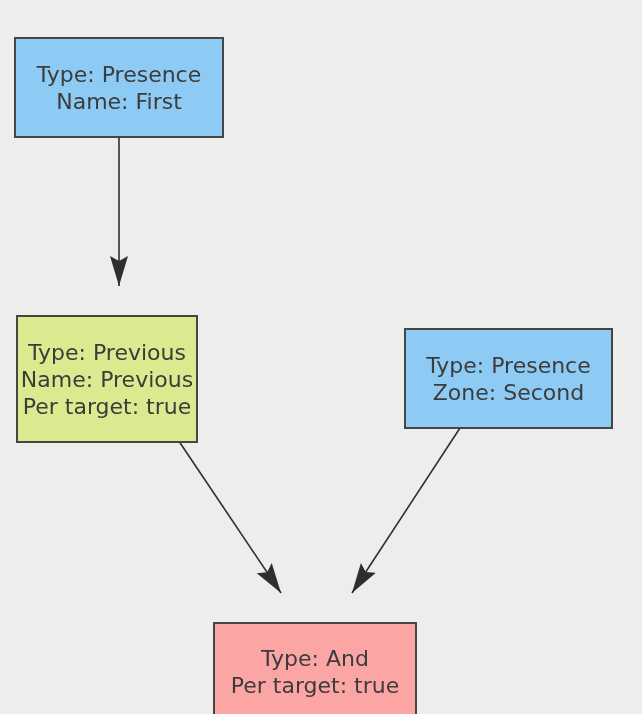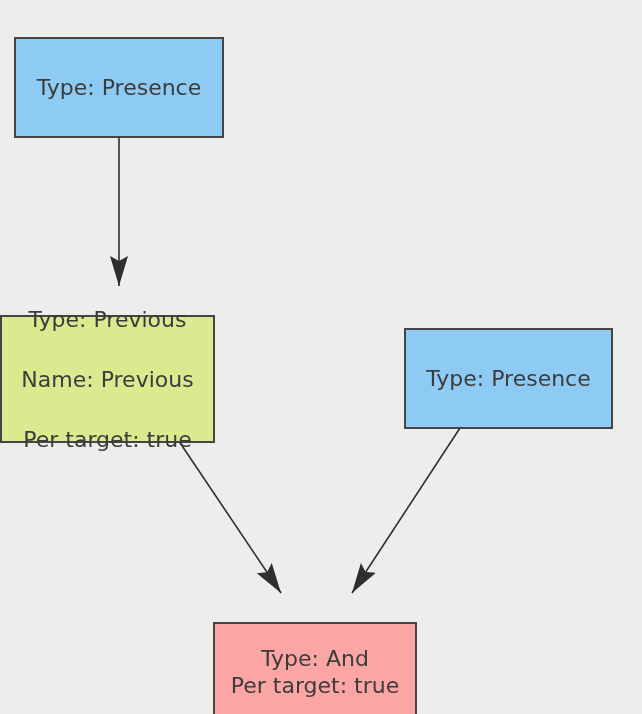--- a/index.html
+++ b/index.html
@@ -35,21 +35,21 @@
     justify-content: center;
     align-items: center;
     text-align: center;
     color: #3C3C3C;
     font-size: 22px;
     line-height: 27px;
     white-space: nowrap;
     margin-top: 28px;
   }
   .node-first    { left: 14px;  top: 9px;   width: 210px; height: 101px; background: #8DCBF4; }
-  .node-previous { left: 0;  top: 287px; width: 215px; height: 128px; background: #DDE98E; gap: 33px; }
+  .node-previous { left: 16px;  top: 287px; width: 182px; height: 128px; background: #DDE98E; }
   .node-second   { left: 404px; top: 300px; width: 209px; height: 101px; background: #8DCBF4; }
   .node-and      { left: 213px; top: 594px; width: 204px; height: 99px;  background: #fca5a5; }
 </style>
 </head>
 <body>
 
 <div class="canvas">
 
   <svg class="edges" width="642" height="714" viewBox="0 0 642 714">
     <defs>
@@ -57,30 +57,32 @@
         <polygon points="0,2 30,11 0,20 5,11" fill="#2E2E2E"></polygon>
       </marker>
     </defs>
     <line x1="119" y1="111" x2="119" y2="286" marker-end="url(#arrowhead)"></line>
     <line x1="162" y1="416" x2="281" y2="593" marker-end="url(#arrowhead)"></line>
     <line x1="477" y1="402" x2="352" y2="593" marker-end="url(#arrowhead)"></line>
   </svg>
 
   <div class="node node-first">
     <div class="node-line">Type: Presence</div>
+    <div class="node-line">Name: First</div>
   </div>
 
   <div class="node node-previous">
     <div class="node-line">Type: Previous</div>
     <div class="node-line">Name: Previous</div>
     <div class="node-line">Per target: true</div>
   </div>
 
   <div class="node node-second">
     <div class="node-line">Type: Presence</div>
+    <div class="node-line">Zone: Second</div>
   </div>
 
   <div class="node node-and">
     <div class="node-line">Type: And</div>
     <div class="node-line">Per target: true</div>
   </div>
 
 </div>
 
 </body></html>

